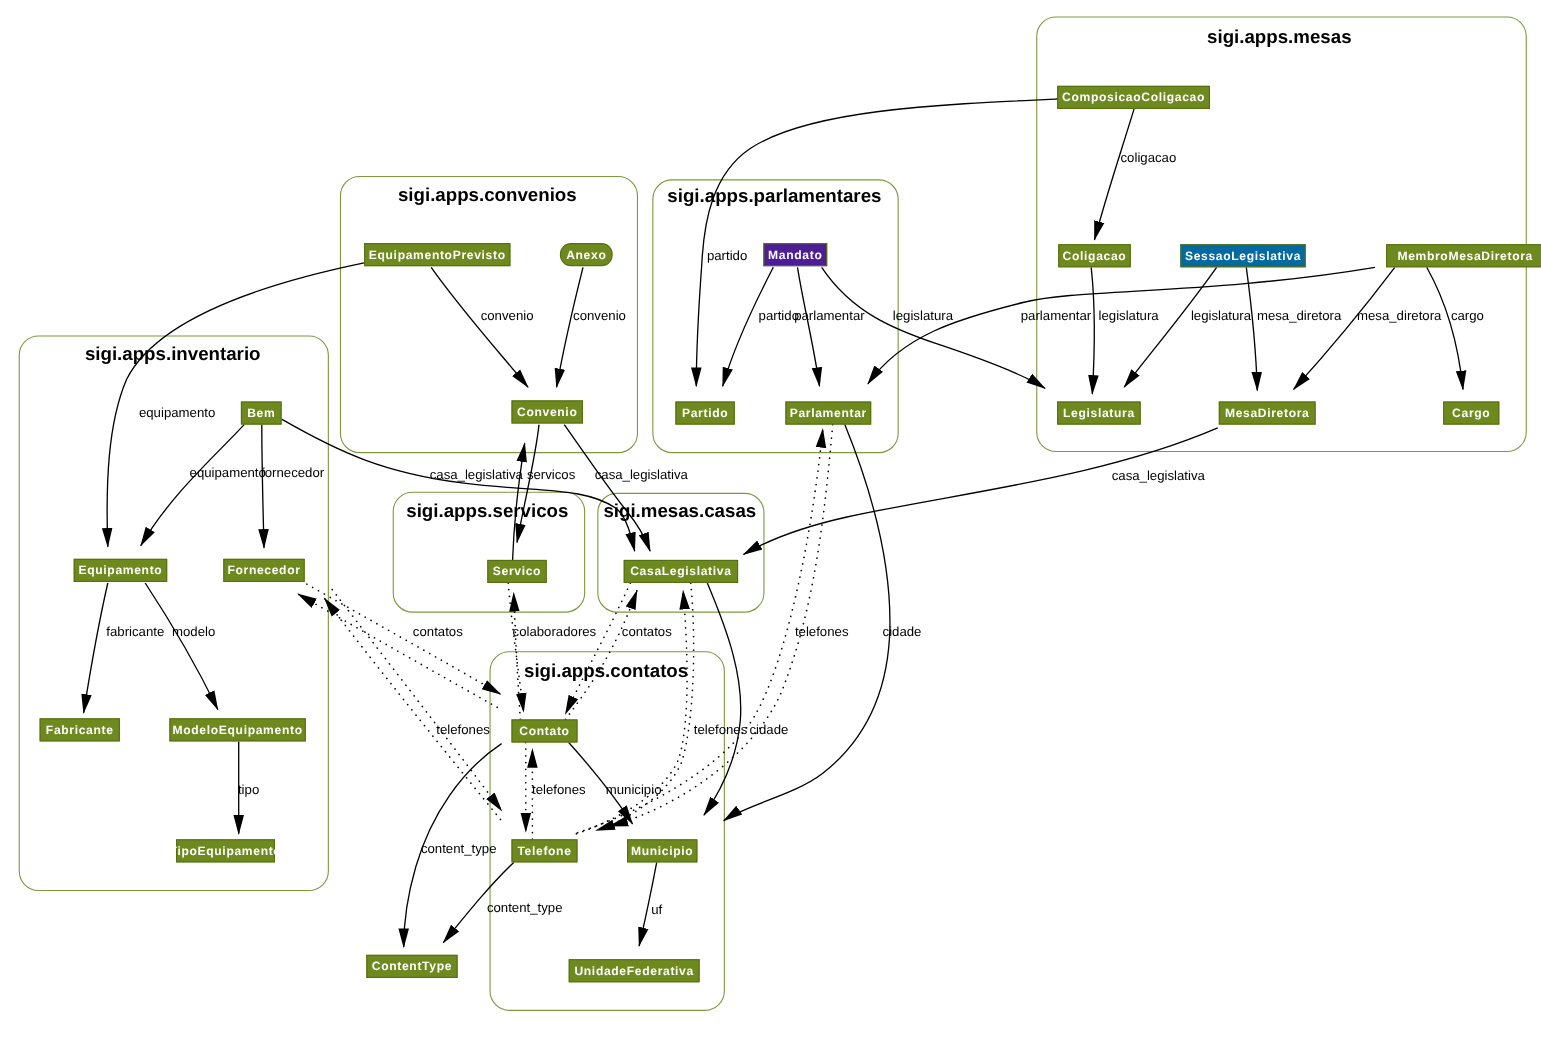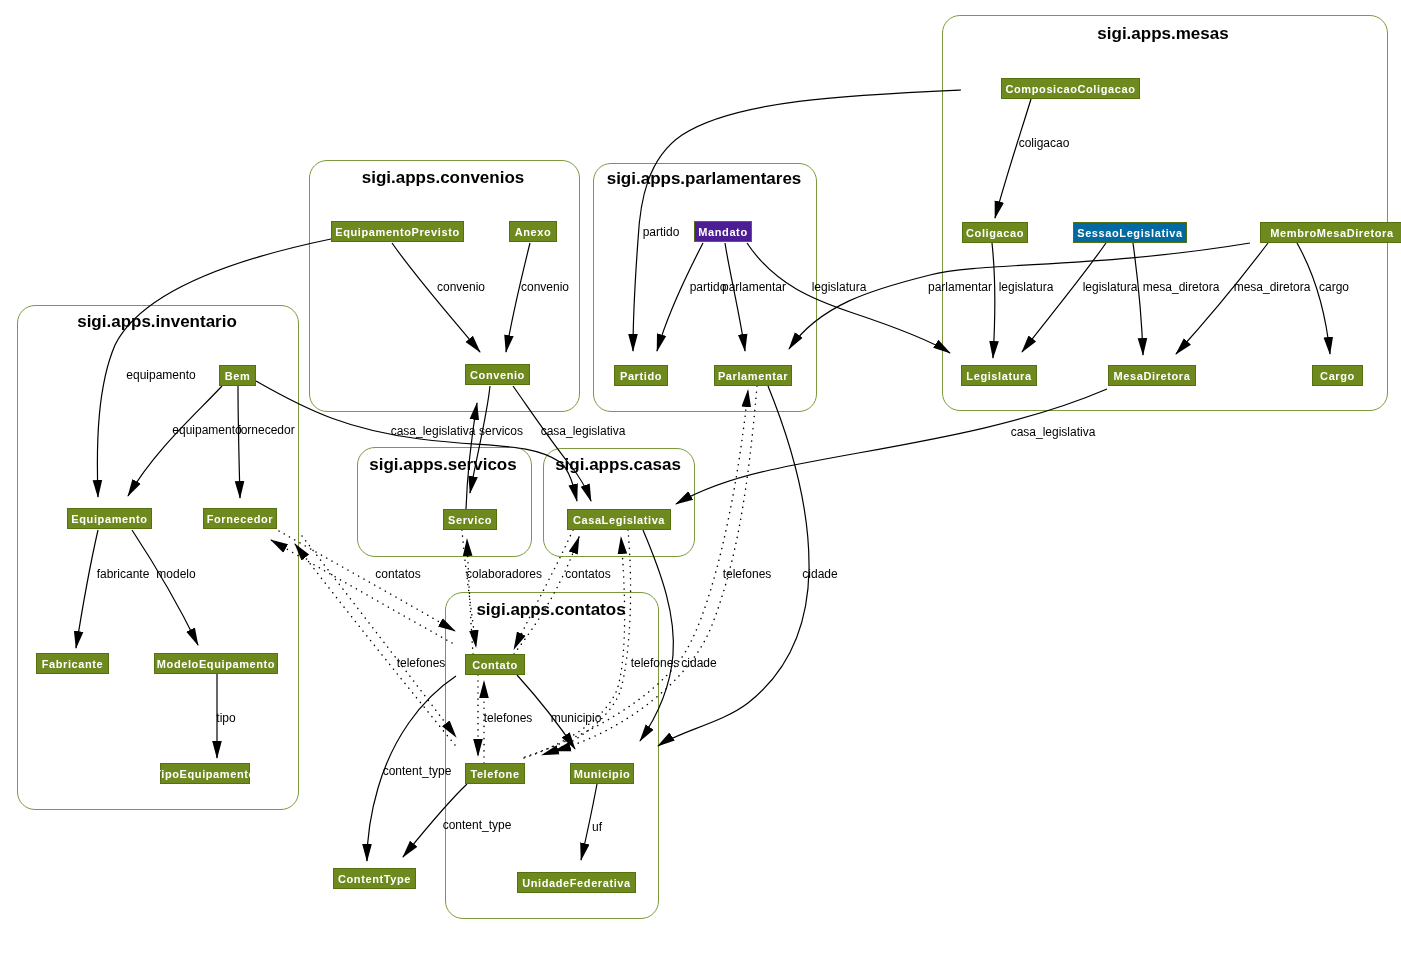--- a/index.html
+++ b/index.html
@@ -23,21 +23,21 @@
     <div class="cluster-title" style="left: 1163px; top: 34px;">sigi.apps.mesas</div>
     <div class="cluster" style="left: 309px; top: 160px; width: 269px; height: 250px; border-color: rgb(124, 154, 61);"></div>
     <div class="cluster-title" style="left: 443px; top: 178px;">sigi.apps.convenios</div>
     <div class="cluster" style="left: 593px; top: 163px; width: 222px; height: 247px; border-color: rgb(124, 154, 61);"></div>
     <div class="cluster-title" style="left: 704px; top: 179px;">sigi.apps.parlamentares</div>
     <div class="cluster" style="left: 17px; top: 305px; width: 280px; height: 503px; border-color: rgb(124, 154, 61);"></div>
     <div class="cluster-title" style="left: 157px; top: 322px;">sigi.apps.inventario</div>
     <div class="cluster" style="left: 357px; top: 447px; width: 173px; height: 108px; border-color: rgb(124, 154, 61);"></div>
     <div class="cluster-title" style="left: 443px; top: 465px;">sigi.apps.servicos</div>
     <div class="cluster" style="left: 543px; top: 448px; width: 150px; height: 107px; border-color: rgb(124, 154, 61);"></div>
-    <div class="cluster-title" style="left: 618px; top: 465px;">sigi.apps.casas</div>
+    <div class="cluster-title" style="left: 618px; top: 465px;">sigi.mesas.casas</div>
     <div class="cluster" style="left: 445px; top: 592px; width: 212px; height: 325px; border-color: rgb(124, 154, 61);"></div>
     <div class="cluster-title" style="left: 551px; top: 610px;">sigi.apps.contatos</div>
     <svg id="edges" width="1401" height="955">
       <defs>
         <marker id="arrow" markerUnits="userSpaceOnUse" markerWidth="20" markerHeight="14" refX="17" refY="6" orient="auto">
           <path d="M0,1.2 L18,6 L0,10.8 Z" fill="#000000"></path>
         </marker>
       </defs>
       <path d="M 1031,99 C 1020,135 1005,180 995,218" fill="none" stroke="#000000" stroke-width="1.2" marker-end="url(#arrow)"></path>
       <path d="M 961,90 C 850,95 735,100 682,135 C 648,158 640,200 638,240 C 634,295 633,325 633,351" fill="none" stroke="#000000" stroke-width="1.2" marker-end="url(#arrow)"></path>
@@ -77,29 +77,29 @@
       <path d="M 462,530 C 465,565 470,600 476,647" fill="none" stroke="#000000" stroke-width="1.5" marker-end="url(#arrow)" stroke-dasharray="0.1 6" stroke-linecap="round"></path>
       <path d="M 514,654 C 538,622 560,590 579,537" fill="none" stroke="#000000" stroke-width="1.5" marker-end="url(#arrow)" stroke-dasharray="0.1 6" stroke-linecap="round"></path>
       <path d="M 573,530 C 555,570 535,605 514,649" fill="none" stroke="#000000" stroke-width="1.5" marker-end="url(#arrow)" stroke-dasharray="0.1 6" stroke-linecap="round"></path>
       <path d="M 478,675 C 478,700 478,725 478,756" fill="none" stroke="#000000" stroke-width="1.5" marker-end="url(#arrow)" stroke-dasharray="0.1 6" stroke-linecap="round"></path>
       <path d="M 484,763 C 484,738 484,710 484,681" fill="none" stroke="#000000" stroke-width="1.5" marker-end="url(#arrow)" stroke-dasharray="0.1 6" stroke-linecap="round"></path>
       <path d="M 524,758 C 570,742 605,718 617,690 C 628,655 625,585 621,537" fill="none" stroke="#000000" stroke-width="1.5" marker-end="url(#arrow)" stroke-dasharray="0.1 6" stroke-linecap="round"></path>
       <path d="M 628,530 C 633,585 631,655 620,692 C 608,722 570,746 542,755" fill="none" stroke="#000000" stroke-width="1.5" marker-end="url(#arrow)" stroke-dasharray="0.1 6" stroke-linecap="round"></path>
       <path d="M 525,757 C 590,735 650,700 680,660 C 710,620 737,500 748,390" fill="none" stroke="#000000" stroke-width="1.5" marker-end="url(#arrow)" stroke-dasharray="0.1 6" stroke-linecap="round"></path>
       <path d="M 757,386 C 748,490 737,560 712,625 C 692,678 625,732 554,751" fill="none" stroke="#000000" stroke-width="1.5" marker-end="url(#arrow)" stroke-dasharray="0.1 6" stroke-linecap="round"></path>
     </svg>
-    <div class="node" style="left: 961px; top: 78px; width: 139px; height: 21px; background: rgb(110, 138, 31); border-color: rgb(85, 112, 15); color: rgb(255, 255, 255); margin-left: 40px;">ComposicaoColigacao</div>
+    <div class="node" style="left: 961px; top: 78px; width: 139px; height: 21px; background: rgb(110, 138, 31); border-color: rgb(85, 112, 15); color: rgb(255, 255, 255);">ComposicaoColigacao</div>
     <div class="node" style="left: 962px; top: 222px; width: 66px; height: 21px; background: rgb(110, 138, 31); border-color: rgb(85, 112, 15); color: rgb(255, 255, 255);">Coligacao</div>
     <div class="node" style="left: 1073px; top: 222px; width: 114px; height: 21px; background: #0369a1; border-color: rgb(85, 112, 15); color: rgb(255, 255, 255);">SessaoLegislativa</div>
     <div class="node" style="left: 1260px; top: 222px; width: 144px; height: 21px; background: rgb(110, 138, 31); border-color: rgb(85, 112, 15); color: rgb(255, 255, 255); text-align: right;">MembroMesaDiretora</div>
     <div class="node" style="left: 961px; top: 365px; width: 76px; height: 21px; background: rgb(110, 138, 31); border-color: rgb(85, 112, 15); color: rgb(255, 255, 255);">Legislatura</div>
     <div class="node" style="left: 1108px; top: 365px; width: 88px; height: 21px; background: rgb(110, 138, 31); border-color: rgb(85, 112, 15); color: rgb(255, 255, 255);">MesaDiretora</div>
     <div class="node" style="left: 1312px; top: 365px; width: 51px; height: 21px; background: rgb(110, 138, 31); border-color: rgb(85, 112, 15); color: rgb(255, 255, 255);">Cargo</div>
     <div class="node" style="left: 331px; top: 221px; width: 133px; height: 21px; background: rgb(110, 138, 31); border-color: rgb(85, 112, 15); color: rgb(255, 255, 255);">EquipamentoPrevisto</div>
-    <div class="node" style="left: 509px; top: 221px; width: 48px; height: 21px; background: rgb(110, 138, 31); border-color: rgb(85, 112, 15); color: rgb(255, 255, 255);">Anexo</div>
+    <div class="node" style="left: 509px; top: 221px; width: 48px; height: 21px; background: rgb(110, 138, 31); border-color: rgb(85, 112, 15); color: rgb(255, 255, 255); border-radius: 10px;">Anexo</div>
     <div class="node" style="left: 465px; top: 364px; width: 65px; height: 21px; background: rgb(110, 138, 31); border-color: rgb(85, 112, 15); color: rgb(255, 255, 255);">Convenio</div>
     <div class="node" style="left: 694px; top: 221px; width: 58px; height: 21px; background: #4c1d95; border-color: rgb(85, 112, 15); color: rgb(255, 255, 255);">Mandato</div>
     <div class="node" style="left: 614px; top: 365px; width: 54px; height: 21px; background: rgb(110, 138, 31); border-color: rgb(85, 112, 15); color: rgb(255, 255, 255);">Partido</div>
     <div class="node" style="left: 714px; top: 365px; width: 78px; height: 21px; background: rgb(110, 138, 31); border-color: rgb(85, 112, 15); color: rgb(255, 255, 255);">Parlamentar</div>
     <div class="node" style="left: 219px; top: 365px; width: 37px; height: 21px; background: rgb(110, 138, 31); border-color: rgb(85, 112, 15); color: rgb(255, 255, 255);">Bem</div>
     <div class="node" style="left: 67px; top: 508px; width: 85px; height: 21px; background: rgb(110, 138, 31); border-color: rgb(85, 112, 15); color: rgb(255, 255, 255);">Equipamento</div>
     <div class="node" style="left: 203px; top: 508px; width: 74px; height: 21px; background: rgb(110, 138, 31); border-color: rgb(85, 112, 15); color: rgb(255, 255, 255);">Fornecedor</div>
     <div class="node" style="left: 36px; top: 653px; width: 73px; height: 21px; background: rgb(110, 138, 31); border-color: rgb(85, 112, 15); color: rgb(255, 255, 255);">Fabricante</div>
     <div class="node" style="left: 154px; top: 653px; width: 124px; height: 21px; background: rgb(110, 138, 31); border-color: rgb(85, 112, 15); color: rgb(255, 255, 255);">ModeloEquipamento</div>
     <div class="node" style="left: 160px; top: 763px; width: 90px; height: 21px; background: rgb(110, 138, 31); border-color: rgb(85, 112, 15); color: rgb(255, 255, 255);">TipoEquipamento</div>

